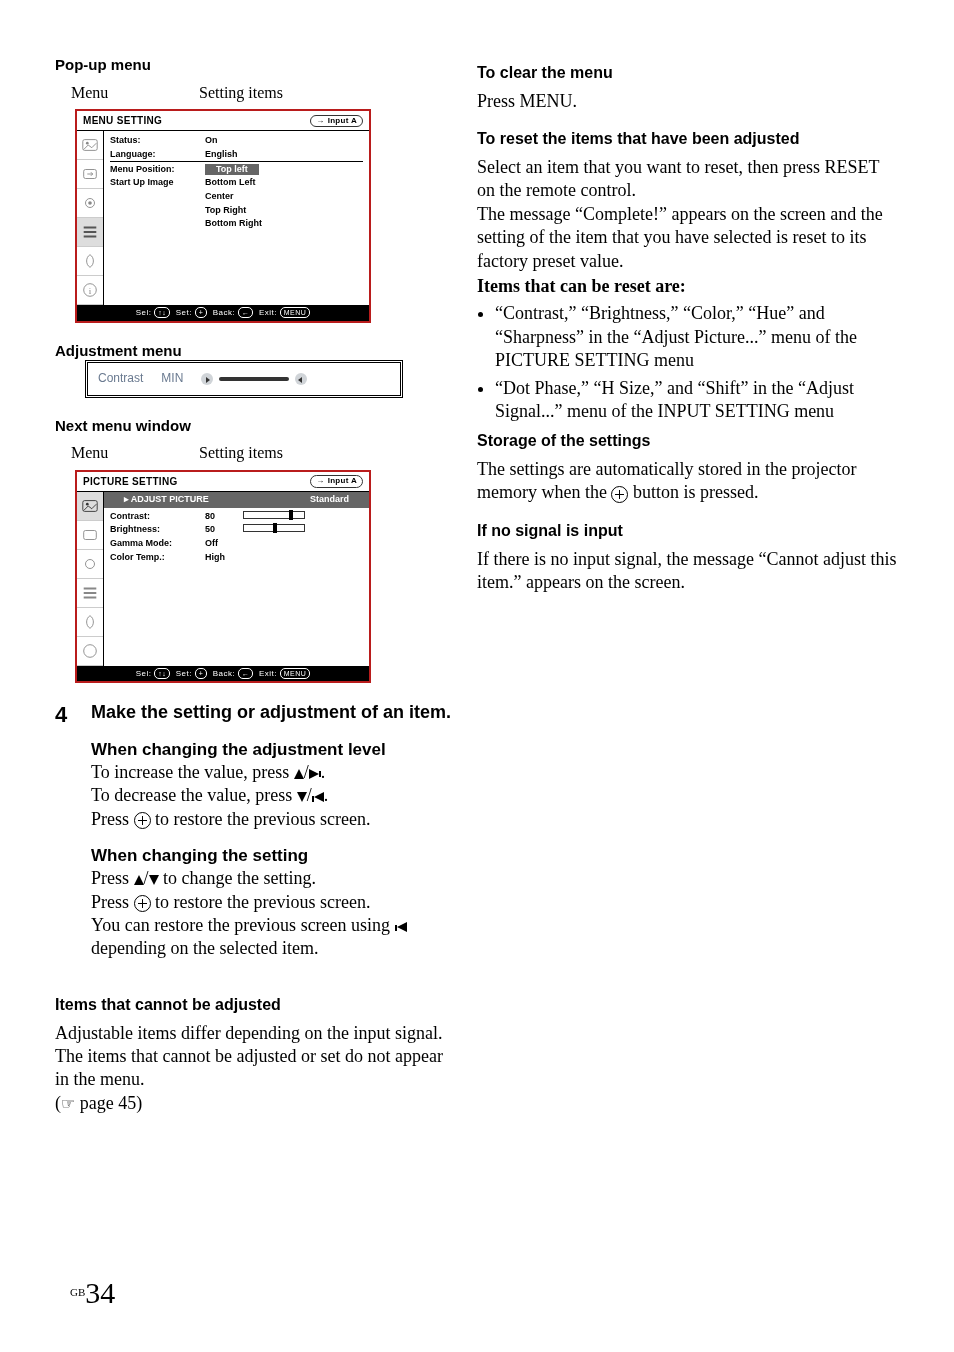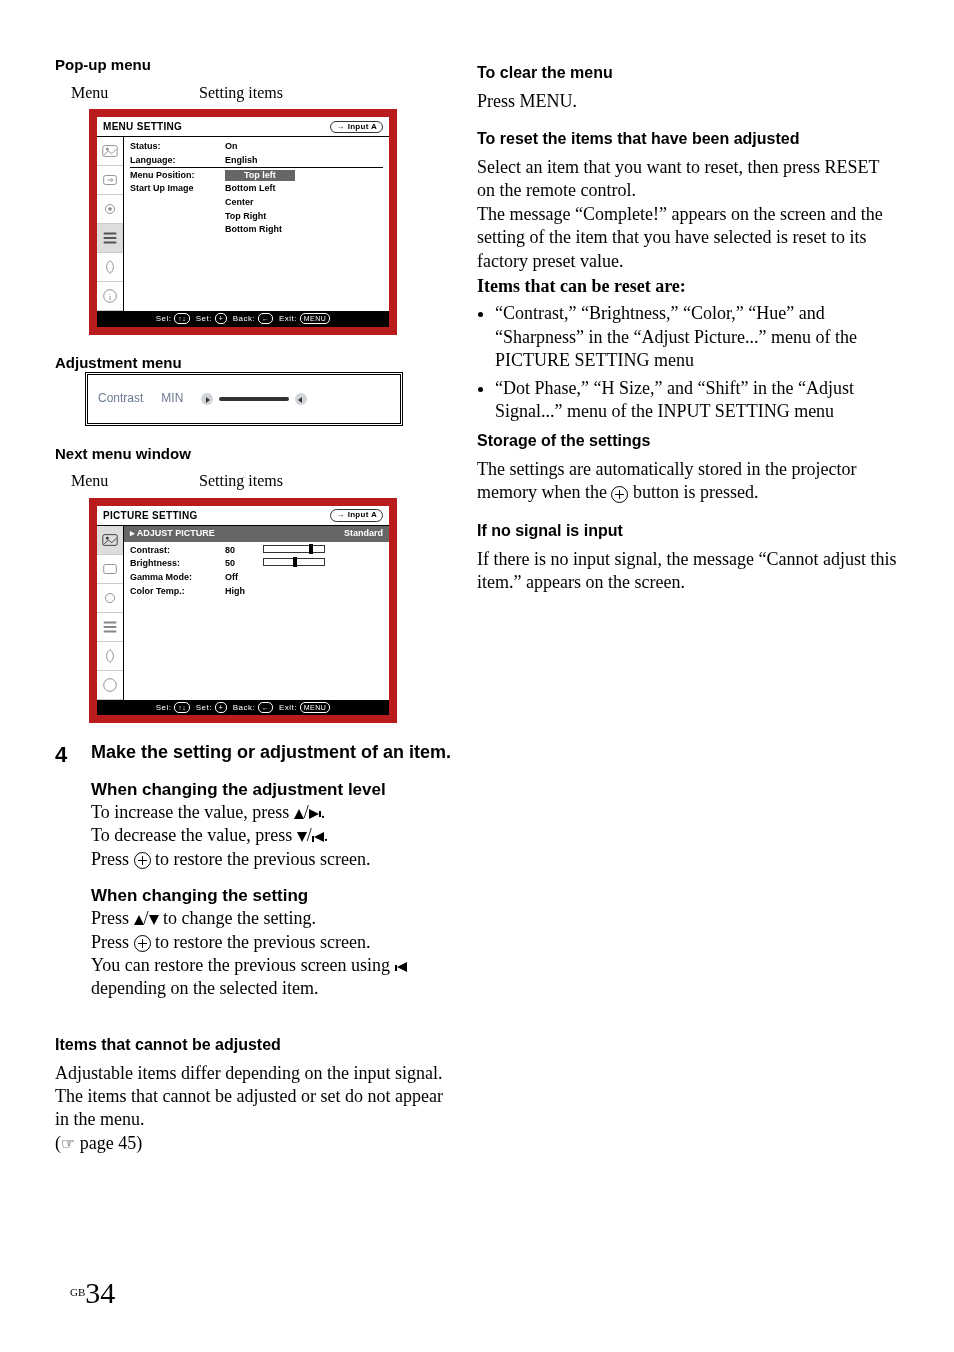--- a/index.html
+++ b/index.html
@@ -7,35 +7,35 @@
   .cols{display:flex;gap:22px}
   .col{flex:1}
   .col-left{max-width:400px}
   .sans-b{font-family:Arial,Helvetica,sans-serif;font-weight:bold}
   h1.sec{font-size:16px;margin:8px 0 6px}
   .popup-head{font-size:15px}
   .menu-label-row{display:flex;margin:8px 0 6px}
   .menu-label-row span{display:inline-block}
   .menu-label-row .a{width:32%;padding-left:4%}
   .menu-label-row .b{}
-  .menu-box{border:8px solid #b91c1c;width:292px;margin-left:34px}
+  .menu-box{border:2px solid #b91c1c;width:292px;margin-left:20px}
   .menu-title{display:flex;justify-content:space-between;align-items:center;font-size:10px;font-weight:bold;font-family:Arial,Helvetica,sans-serif;padding:3px 6px;border-bottom:1px solid #000;letter-spacing:.3px}
   .input-chip{border:1px solid #333;border-radius:8px;font-size:8px;padding:0 5px;display:flex;align-items:center;gap:3px}
   .menu-body{display:flex}
   .menu-icons{width:26px;border-right:1px solid #000;display:flex;flex-direction:column}
   .menu-icons .icon{height:28px;border-bottom:1px solid #ccc;display:flex;align-items:center;justify-content:center}
   .menu-icons .icon svg{width:18px;height:18px}
   .menu-content{flex:1;font-size:9px;font-family:Arial,Helvetica,sans-serif;font-weight:bold;padding:4px 6px}
   .mc-row{display:flex;margin-bottom:2px}
   .mc-row .k{width:95px}
   .mc-row .v{}
-  .mc-hl{background:#666;color:#fff;display:inline-block;padding:0 19px}
+  .mc-hl{background:#666;color:#fff;display:inline-block;padding:0 11px}
   .menu-foot{background:#000;color:#fff;font-size:8px;text-align:center;padding:2px 0;font-family:Arial,Helvetica,sans-serif;letter-spacing:.5px}
   .menu-foot .pill{border:1px solid #fff;border-radius:5px;padding:0 3px;display:inline-block;line-height:9px;font-size:7px}
-  .adj-box{border:3px double #000;width:292px;margin-left:30px;padding:16px 10px;display:flex;align-items:center;gap:18px;font-family:Arial,Helvetica,sans-serif;font-size:12px;color:#6a7a90}
+  .adj-box{border:3px double #000;width:292px;margin-left:30px;padding:8px 10px;display:flex;align-items:center;gap:18px;font-family:Arial,Helvetica,sans-serif;font-size:12px;color:#6a7a90}
   .adj-bar{display:flex;align-items:center;gap:6px}
   .adj-bar .dot{width:12px;height:12px;border-radius:50%;background:#d0d4d8;display:inline-block;position:relative}
   .adj-bar .dot::after{content:"";position:absolute;left:5px;top:4px;border-left:4px solid #333;border-top:3px solid transparent;border-bottom:3px solid transparent}
   .adj-bar .track{width:70px;height:4px;background:#333;border-radius:2px;display:inline-block;position:relative}
   .picture-body .mc-row .k{width:95px}
   .picture-body .mc-row .v{width:38px}
   .picture-body .mc-row .bar{flex:1}
   .mini-slider{height:6px;border:1px solid #333;position:relative;display:inline-block;width:60px}
   .mini-slider .knob{position:absolute;top:-2px;width:4px;height:10px;background:#000}
   .step-num{font-family:Arial,Helvetica,sans-serif;font-weight:bold;font-size:22px;display:inline-block;width:28px;vertical-align:top}
@@ -213,21 +213,21 @@
                   <path d="M10 3 C5 6 5 14 10 17 C15 14 15 6 10 3 Z" fill="none" stroke="#888"></path>
                 </svg>
               </div>
             <div class="icon">
                 <svg viewBox="0 0 20 20">
                   <circle cx="10" cy="10" r="7" fill="none" stroke="#888"></circle>
                 </svg>
               </div>
           </div>
           <div class="menu-content picture-body">
-            <div class="mc-row" style="background:#666;color:#fff;margin:-4px -6px 3px -6px;padding:2px 6px">
+            <div class="mc-row" style="background:#666;color:#fff;margin:-4px -6px 3px -6px;padding:2px 20px">
               <span style="flex:1">▸ <span>ADJUST PICTURE</span></span>
               <span>Standard</span>
             </div>
             <div class="mc-row">
                 <span class="k">Contrast:</span>
                 <span class="v">80</span>
                 <span class="bar"><span class="mini-slider"><span class="knob" style="left:75%"></span></span></span>
               </div>
             <div class="mc-row">
                 <span class="k">Brightness:</span>

